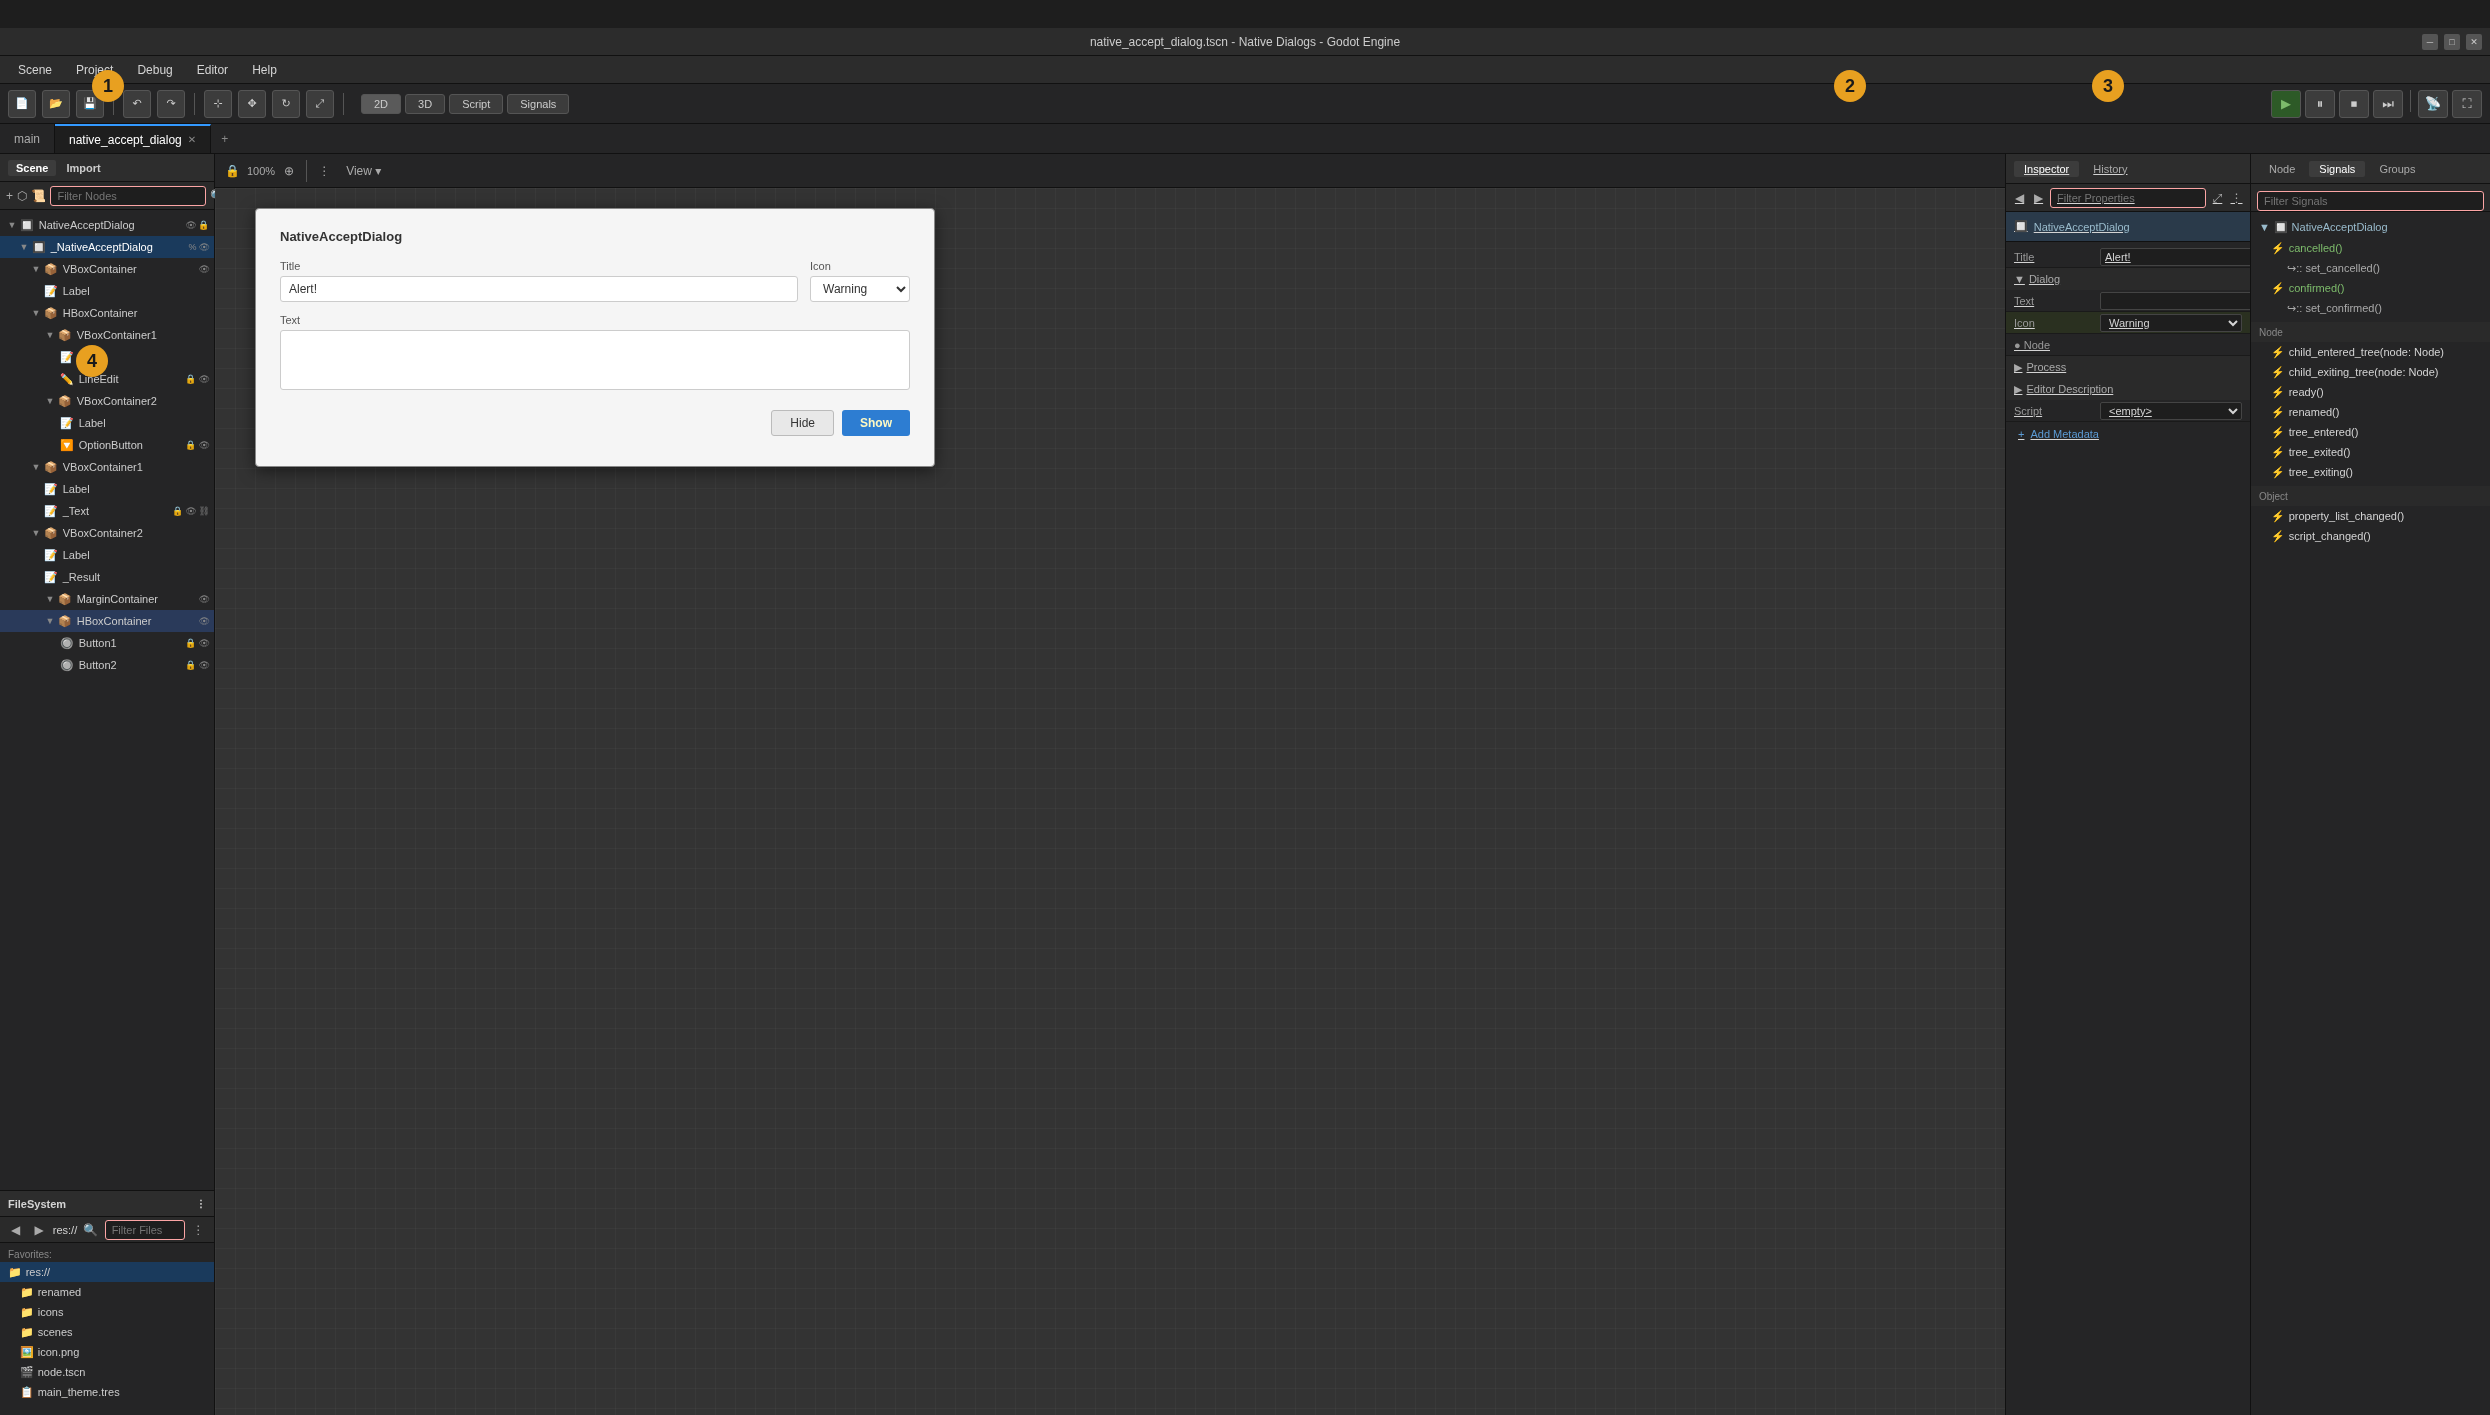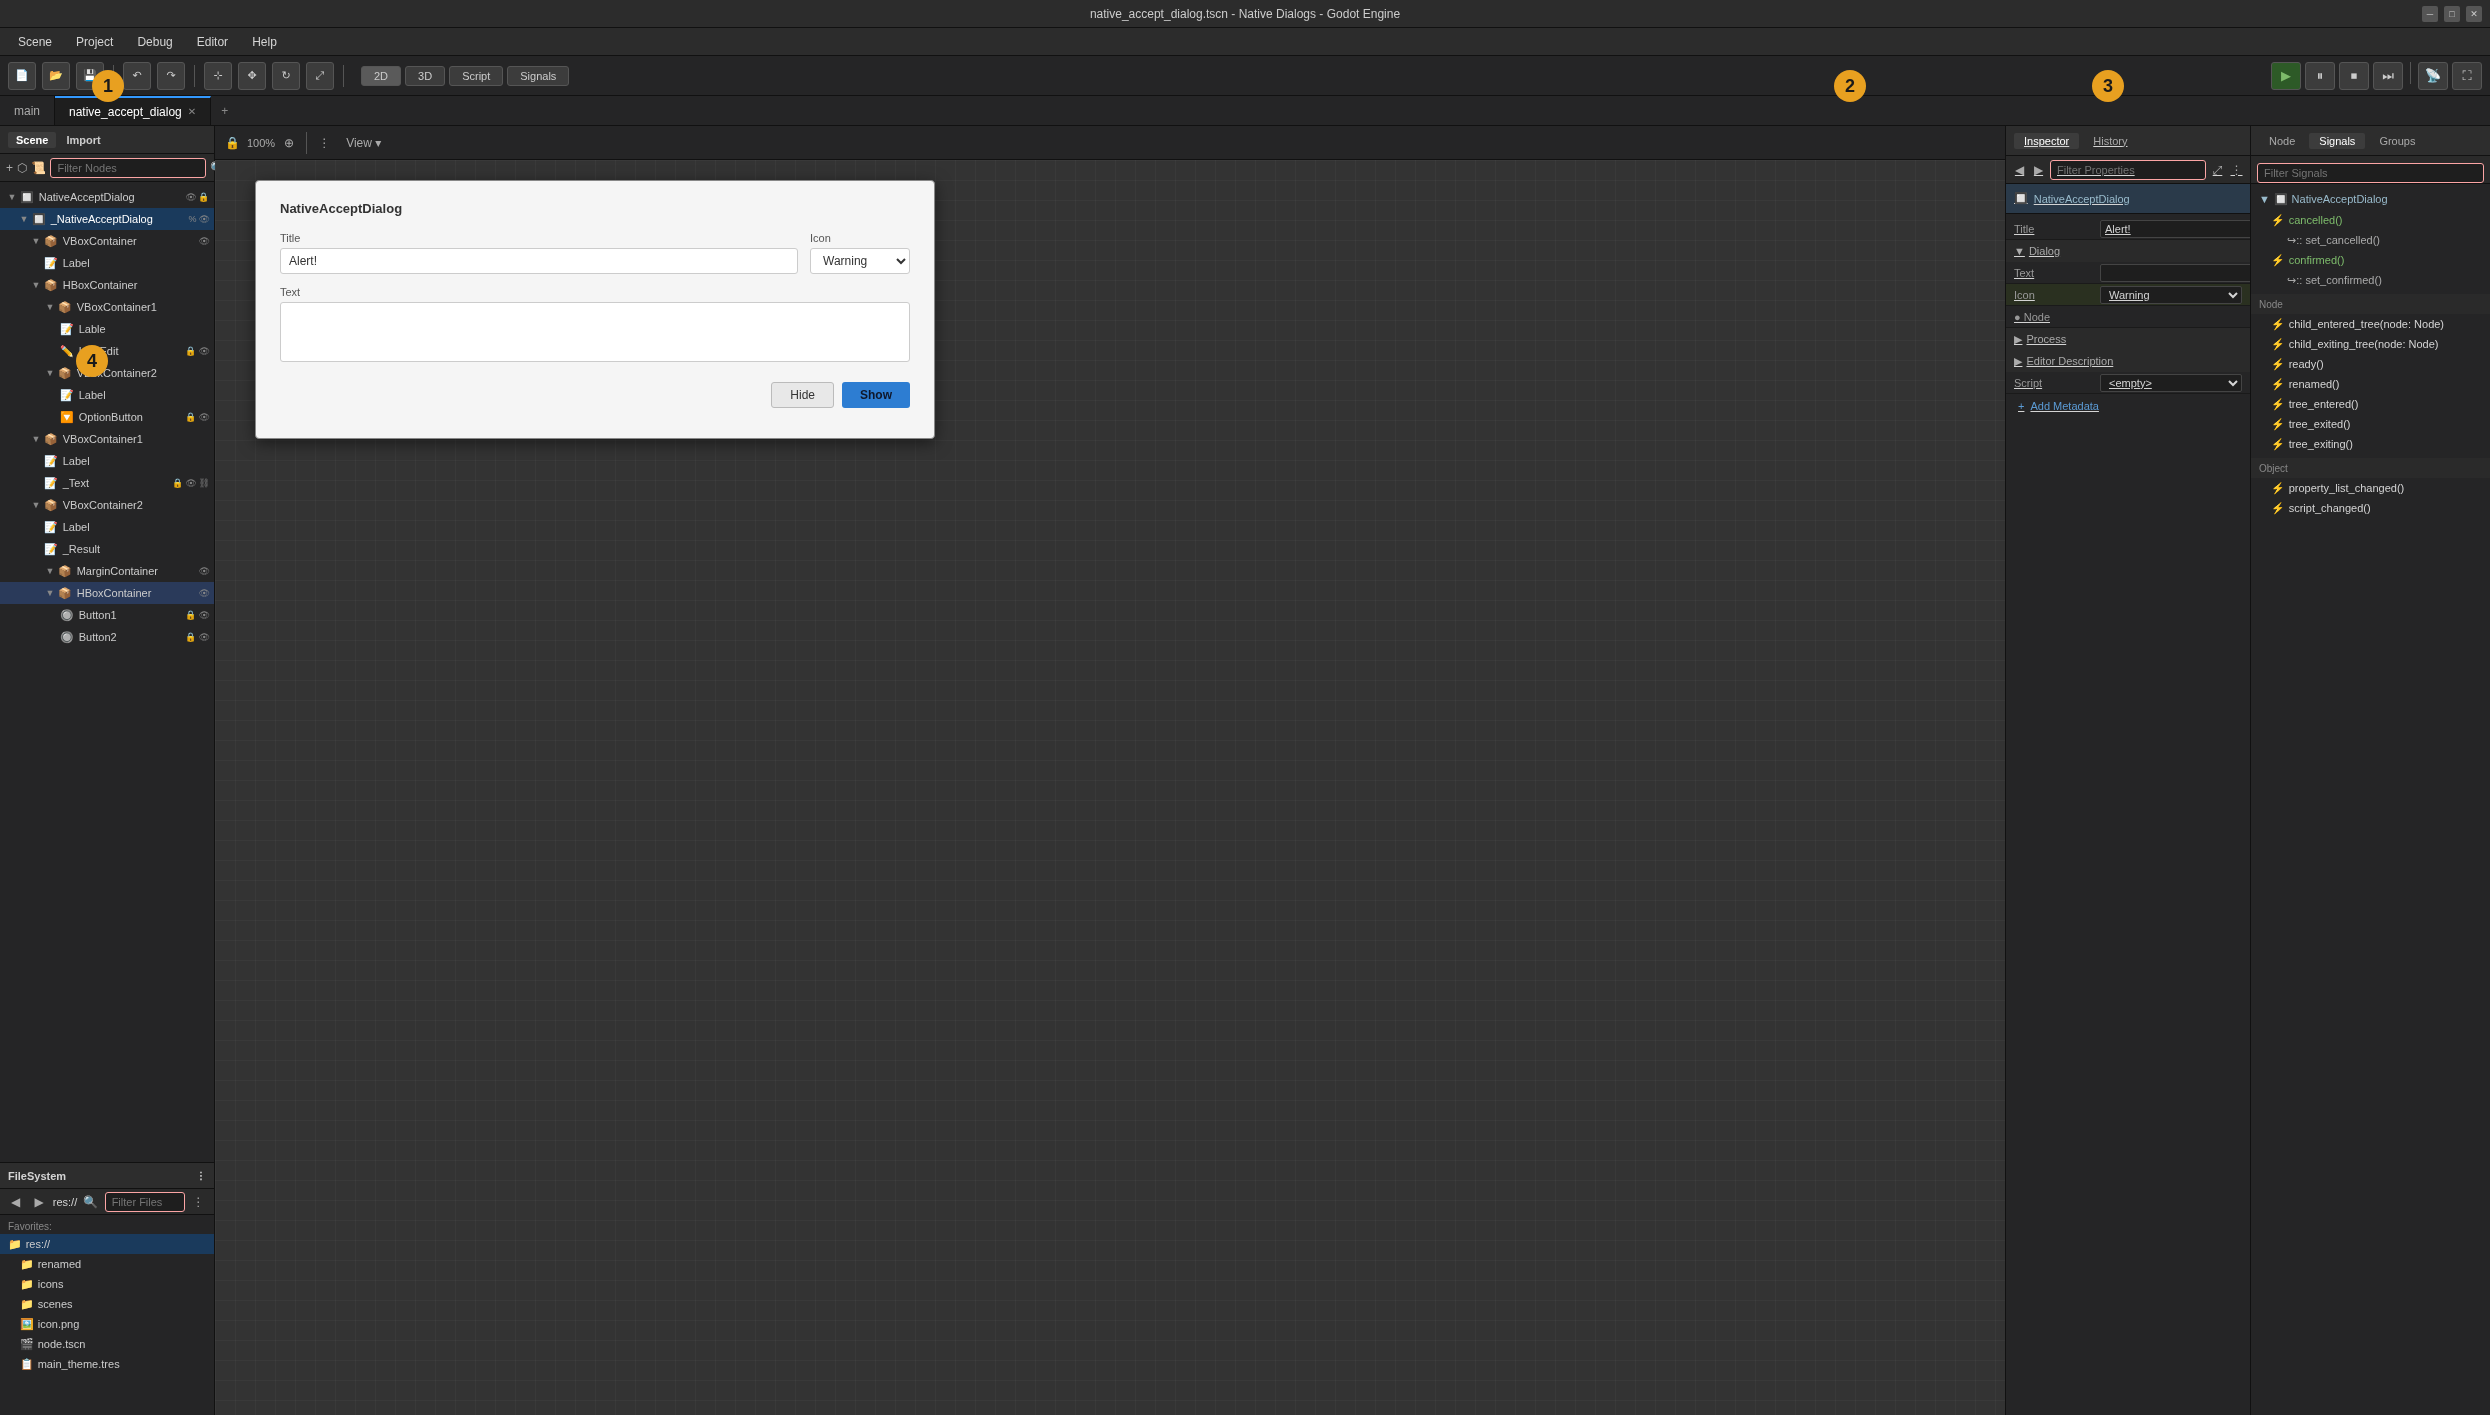--- a/index.html
+++ b/index.html
@@ -17,20 +17,21 @@
     .title-bar {
       background: #2c2c2c;
       height: 28px;
       display: flex;
       align-items: center;
       justify-content: center;
       font-size: 12px;
       color: #cccccc;
       border-bottom: 1px solid #111;
       position: relative;
+      margin-top: 28px;
     }
     .title-bar .window-controls {
       position: absolute;
       right: 8px;
       display: flex;
       gap: 6px;
     }
     .window-btn {
       width: 16px; height: 16px;
       background: #555;
@@ -360,21 +361,21 @@
       font-size: 12px;
       color: #333;
     }
     .btn-show {
       padding: 5px 18px;
       background: #2d7dd2;
       border: none;
       border-radius: 3px;
       cursor: pointer;
       font-size: 12px;
-      color: #0f172a;
+      color: #fef9c3;
       font-weight: bold;
     }
 
     
     .right-panels {
       display: flex;
       flex-direction: row;
     }
     .inspector-panel {
       width: 245px;

